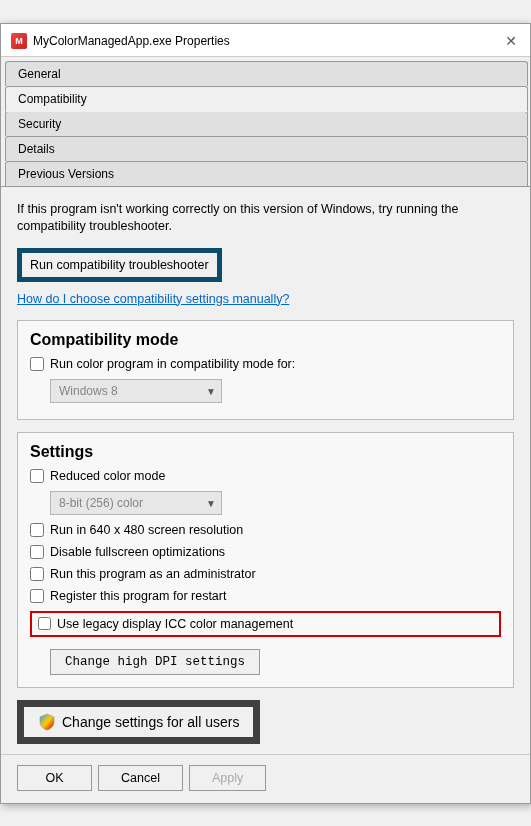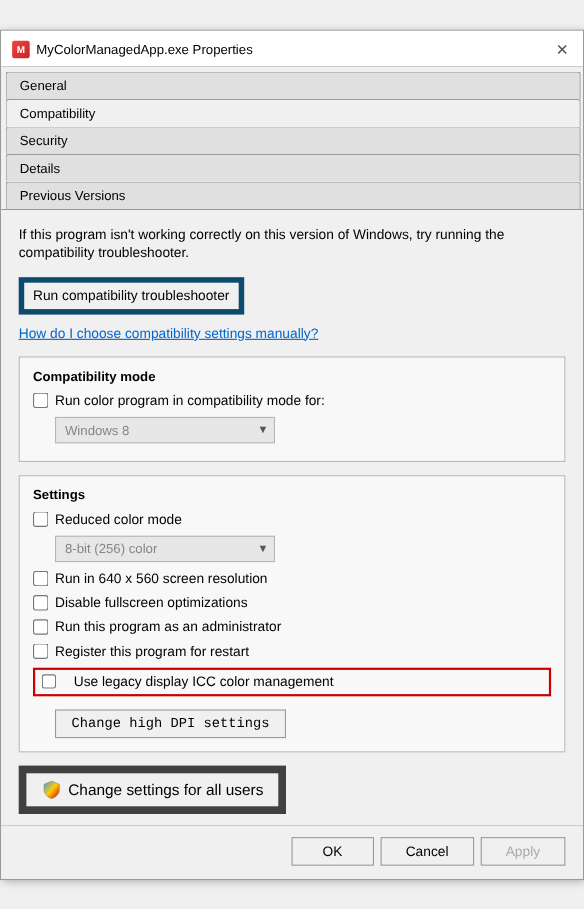--- a/index.html
+++ b/index.html
@@ -112,21 +112,21 @@
       margin-bottom: 14px;
     }
     .section-box {
       border: 1px solid #bbb;
       padding: 10px 12px 12px 12px;
       margin-bottom: 12px;
       background: #f8f8f8;
       position: relative;
     }
     .section-label {
-      font-size: 12px;
+      font-size: 16px;
       font-weight: 600;
       margin-bottom: 8px;
       color: #000;
     }
     .checkbox-row {
       display: flex;
       align-items: center;
       gap: 6px;
       margin-bottom: 8px;
     }
@@ -139,21 +139,21 @@
       font-size: 12.5px;
       color: #000;
     }
     .dropdown-wrapper {
       position: relative;
       display: inline-block;
       margin-left: 20px;
       margin-bottom: 4px;
     }
     .dropdown-wrapper select {
-      width: 200px;
+      width: 172px;
       padding: 4px 28px 4px 8px;
       background: #e0e0e0;
       border: 1px solid #999;
       font-size: 12px;
       color: #555;
       appearance: none;
       -webkit-appearance: none;
       cursor: pointer;
     }
     .dropdown-arrow {
@@ -167,21 +167,21 @@
     }
     .settings-section {
       border: 1px solid #bbb;
       padding: 10px 12px 12px 12px;
       margin-bottom: 12px;
       background: #f8f8f8;
     }
     .highlighted-row {
       display: flex;
       align-items: center;
-      gap: 16px;
+      gap: 6px;
       border: 2px solid #cc0000;
       padding: 4px 6px;
       margin-bottom: 8px;
     }
     .btn-normal {
       display: inline-block;
       padding: 5px 14px;
       background: #f0f0f0;
       border: 1px solid #999;
       cursor: pointer;
@@ -201,21 +201,20 @@
       font-size: 14px;
       margin-top: 6px;
       width: fit-content;
     }
     .shield-icon {
       width: 18px;
       height: 18px;
     }
     .bottom-bar {
       display: flex;
-      justify-content: flex-end;
       gap: 6px;
       padding: 10px 16px 12px 16px;
       background: #f0f0f0;
       border-top: 1px solid #ccc;
     }
     .btn-bottom {
       padding: 5px 22px;
       background: #f0f0f0;
       border: 1px solid #999;
       cursor: pointer;
@@ -284,21 +283,21 @@
       <div class="dropdown-wrapper" style="margin-bottom:8px;">
         <select disabled="">
           <option>8-bit (256) color</option>
           <option>16-bit color</option>
         </select>
         <span class="dropdown-arrow">▼</span>
       </div>
 
       <div class="checkbox-row">
         <input type="checkbox" style="">
-        <span class="checkbox-label">Run in 640 x 560 screen resolution</span>
+        <span class="checkbox-label">Run in 640 x 480 screen resolution</span>
       </div>
 
       <div class="checkbox-row">
         <input type="checkbox" style="">
         <span class="checkbox-label">Disable fullscreen optimizations</span>
       </div>
 
       <div class="checkbox-row">
         <input type="checkbox" style="">
         <span class="checkbox-label">Run this program as an administrator</span>

